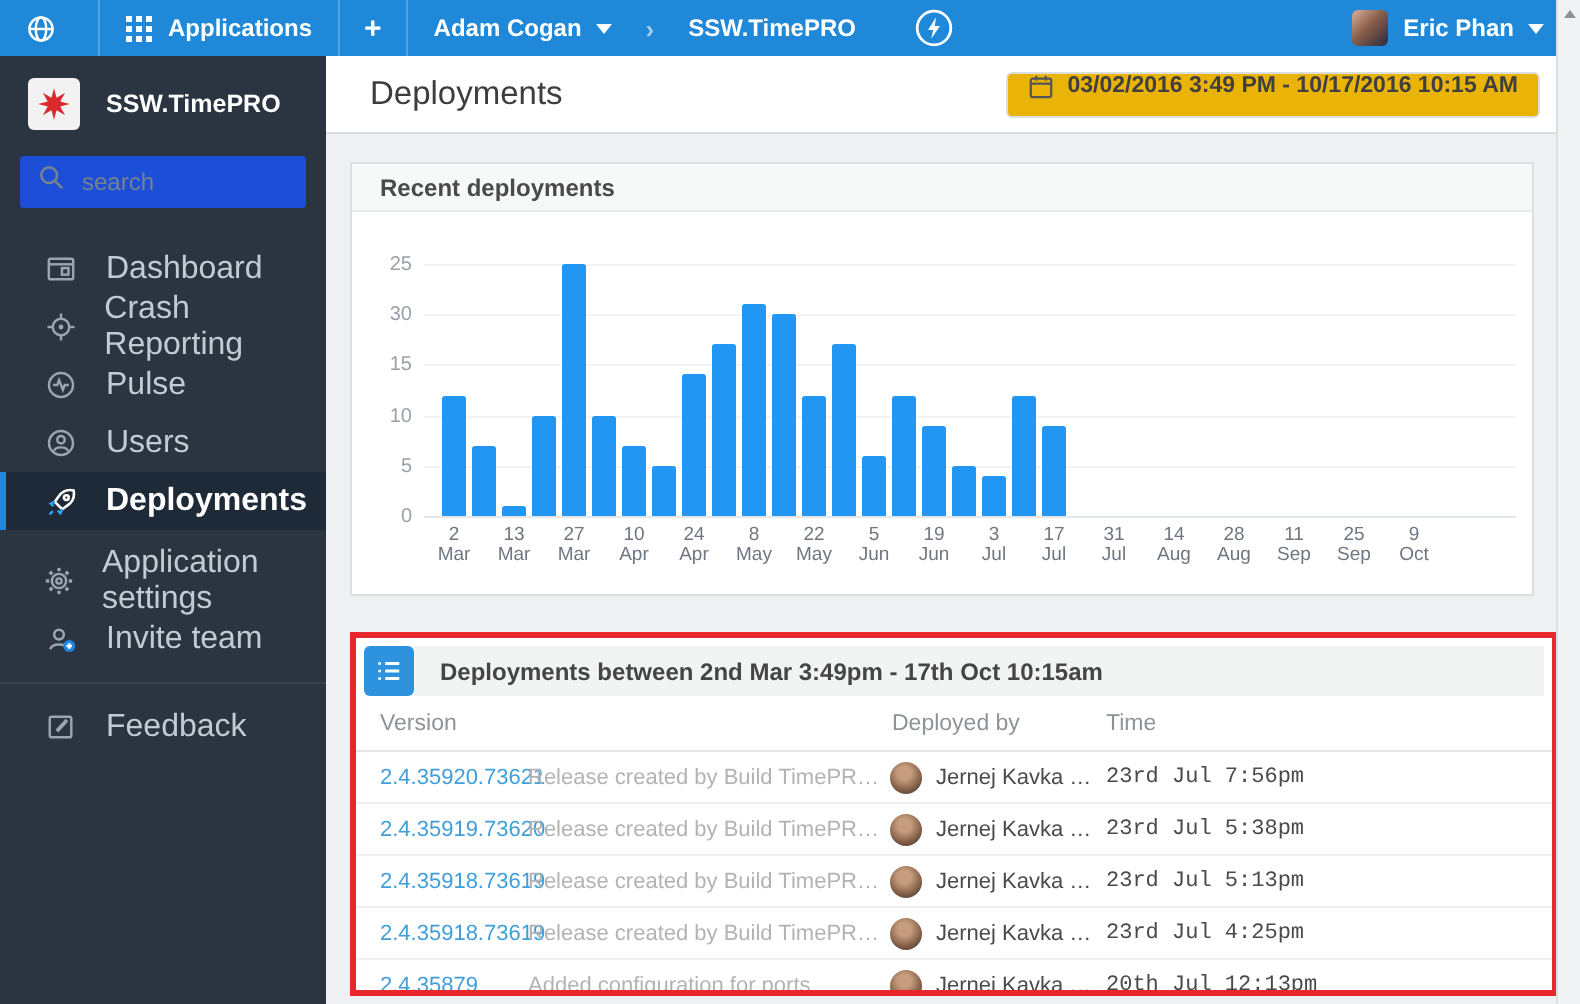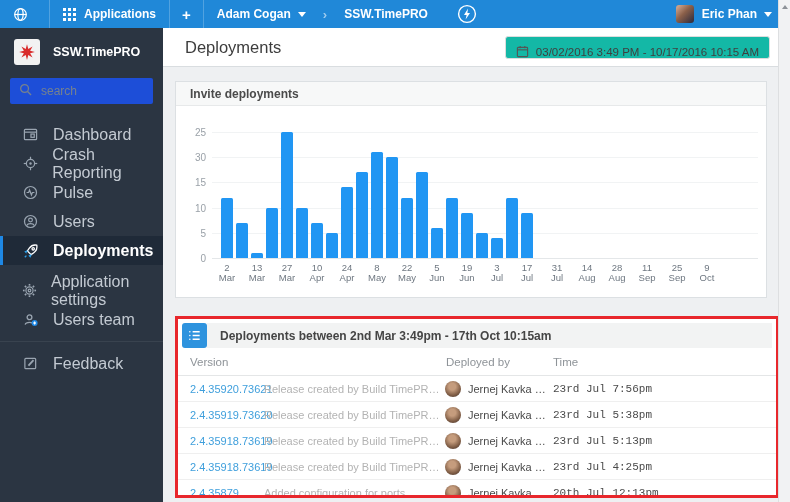--- a/index.html
+++ b/index.html
@@ -45,21 +45,21 @@
   .nav-item .icon .badge-line { stroke:#fff; stroke-width:1.2; }
   .nav-item .lbl { margin-left:14px; }
   .nav-item.active { background:#1f2a38; border-left:3px solid #1e88e5; padding-left:19px; color:#ffffff; font-weight:bold; }
   .nav-item.active .icon svg { stroke:#fff; }
   .nav-item.active .icon .flame { stroke:#2ea0e8; }
 
   
   #main { position:absolute; left:163px; top:28px; width:615px; height:474px; }
   #main-header { position:absolute; left:0; top:0; width:615px; height:39px; background:#fff; border-bottom:1px solid #d9dde0; }
   #page-title { position:absolute; left:22px; top:10px; font-size:16.5px; color:#3d3d3d; }
-  #date-btn { position:absolute; right:8px; top:8px; height:23px; background:#14b8a6; border:1px solid #dcdddd; border-radius:3px; display:flex; align-items:flex-end; padding:0 10px; font-size:11.5px; color:#3f3f3f; cursor:pointer; }
+  #date-btn { position:absolute; right:8px; top:8px; height:23px; background:#eab308; border:1px solid #dcdddd; border-radius:3px; display:flex; align-items:flex-start; padding:0 10px; font-size:11.5px; color:#3f3f3f; cursor:pointer;font-weight:bold; }
   #date-btn svg { stroke:#555; fill:none; stroke-width:1.2; margin-right:7px; }
 
   .panel { position:absolute; background:#fff; border:1px solid #dcе0e3; border:1px solid #dce0e3; }
   .panel-head { height:24px; background:#f7f8f8; border-bottom:1px solid #e7e9ea; display:flex; align-items:center; padding-left:14px; font-size:12px; font-weight:bold; color:#4a4a4a; }
 
   
   #chart-panel { left:12px; top:53px; width:592px; height:217px; }
   #chart-body { position:relative; width:100%; height:192px; }
   .gridline { position:absolute; left:36px; width:546px; height:1px; background:#f1f3f4; }
   .gridline.zero { background:#e4e7e9; }
@@ -244,21 +244,21 @@
             <svg width="16" height="16" viewBox="0 0 16 16">
               <circle cx="6.5" cy="5.3" r="2.4"></circle>
               <path d="M2.2 12.6 C2.8 9.5 10.2 9.5 10.8 12.6"></path>
               <circle class="badge" cx="11.6" cy="11" r="3"></circle>
               <g class="badge-line">
                 <line x1="11.6" y1="9.6" x2="11.6" y2="12.4"></line>
                 <line x1="10.2" y1="11" x2="13" y2="11"></line>
               </g>
             </svg>
           </span>
-          <span class="lbl">Users team</span>
+          <span class="lbl">Invite team</span>
         </div>
       </div>
     <div id="nav-footer" class="nav-group">
         <div class="nav-item">
           <span class="icon">
             <svg width="15" height="15" viewBox="0 0 16 16">
               <rect x="2" y="2.5" width="11.5" height="11" rx="1"></rect>
               <line x1="5.8" y1="10.2" x2="11.2" y2="4.3" stroke-width="2"></line>
             </svg>
           </span>
@@ -275,21 +275,21 @@
             <rect x="1.5" y="2.5" width="11" height="10" rx="1"></rect>
             <line x1="1.5" y1="5.2" x2="12.5" y2="5.2"></line>
             <line x1="4.5" y1="1" x2="4.5" y2="3.6"></line>
             <line x1="9.5" y1="1" x2="9.5" y2="3.6"></line>
           </svg>
         <span>03/02/2016 3:49 PM - 10/17/2016 10:15 AM</span>
       </div>
     </div>
 
     <div id="chart-panel" class="panel">
-      <div class="panel-head">Invite deployments</div>
+      <div class="panel-head">Recent deployments</div>
       <div id="chart-body">
           <div class="gridline zero" style="top: 152px;"></div>
           <div class="ylab" style="top: 147px; left: 6px;">0</div>
           <div class="gridline" style="top: 126.8px;"></div>
           <div class="ylab" style="top: 121.8px; left: 6px;">5</div>
           <div class="gridline" style="top: 101.6px;"></div>
           <div class="ylab" style="top: 96.6px; left: 6px;">10</div>
           <div class="gridline" style="top: 76.4px;"></div>
           <div class="ylab" style="top: 71.4px; left: 6px;">15</div>
           <div class="gridline" style="top: 51.2px;"></div>

